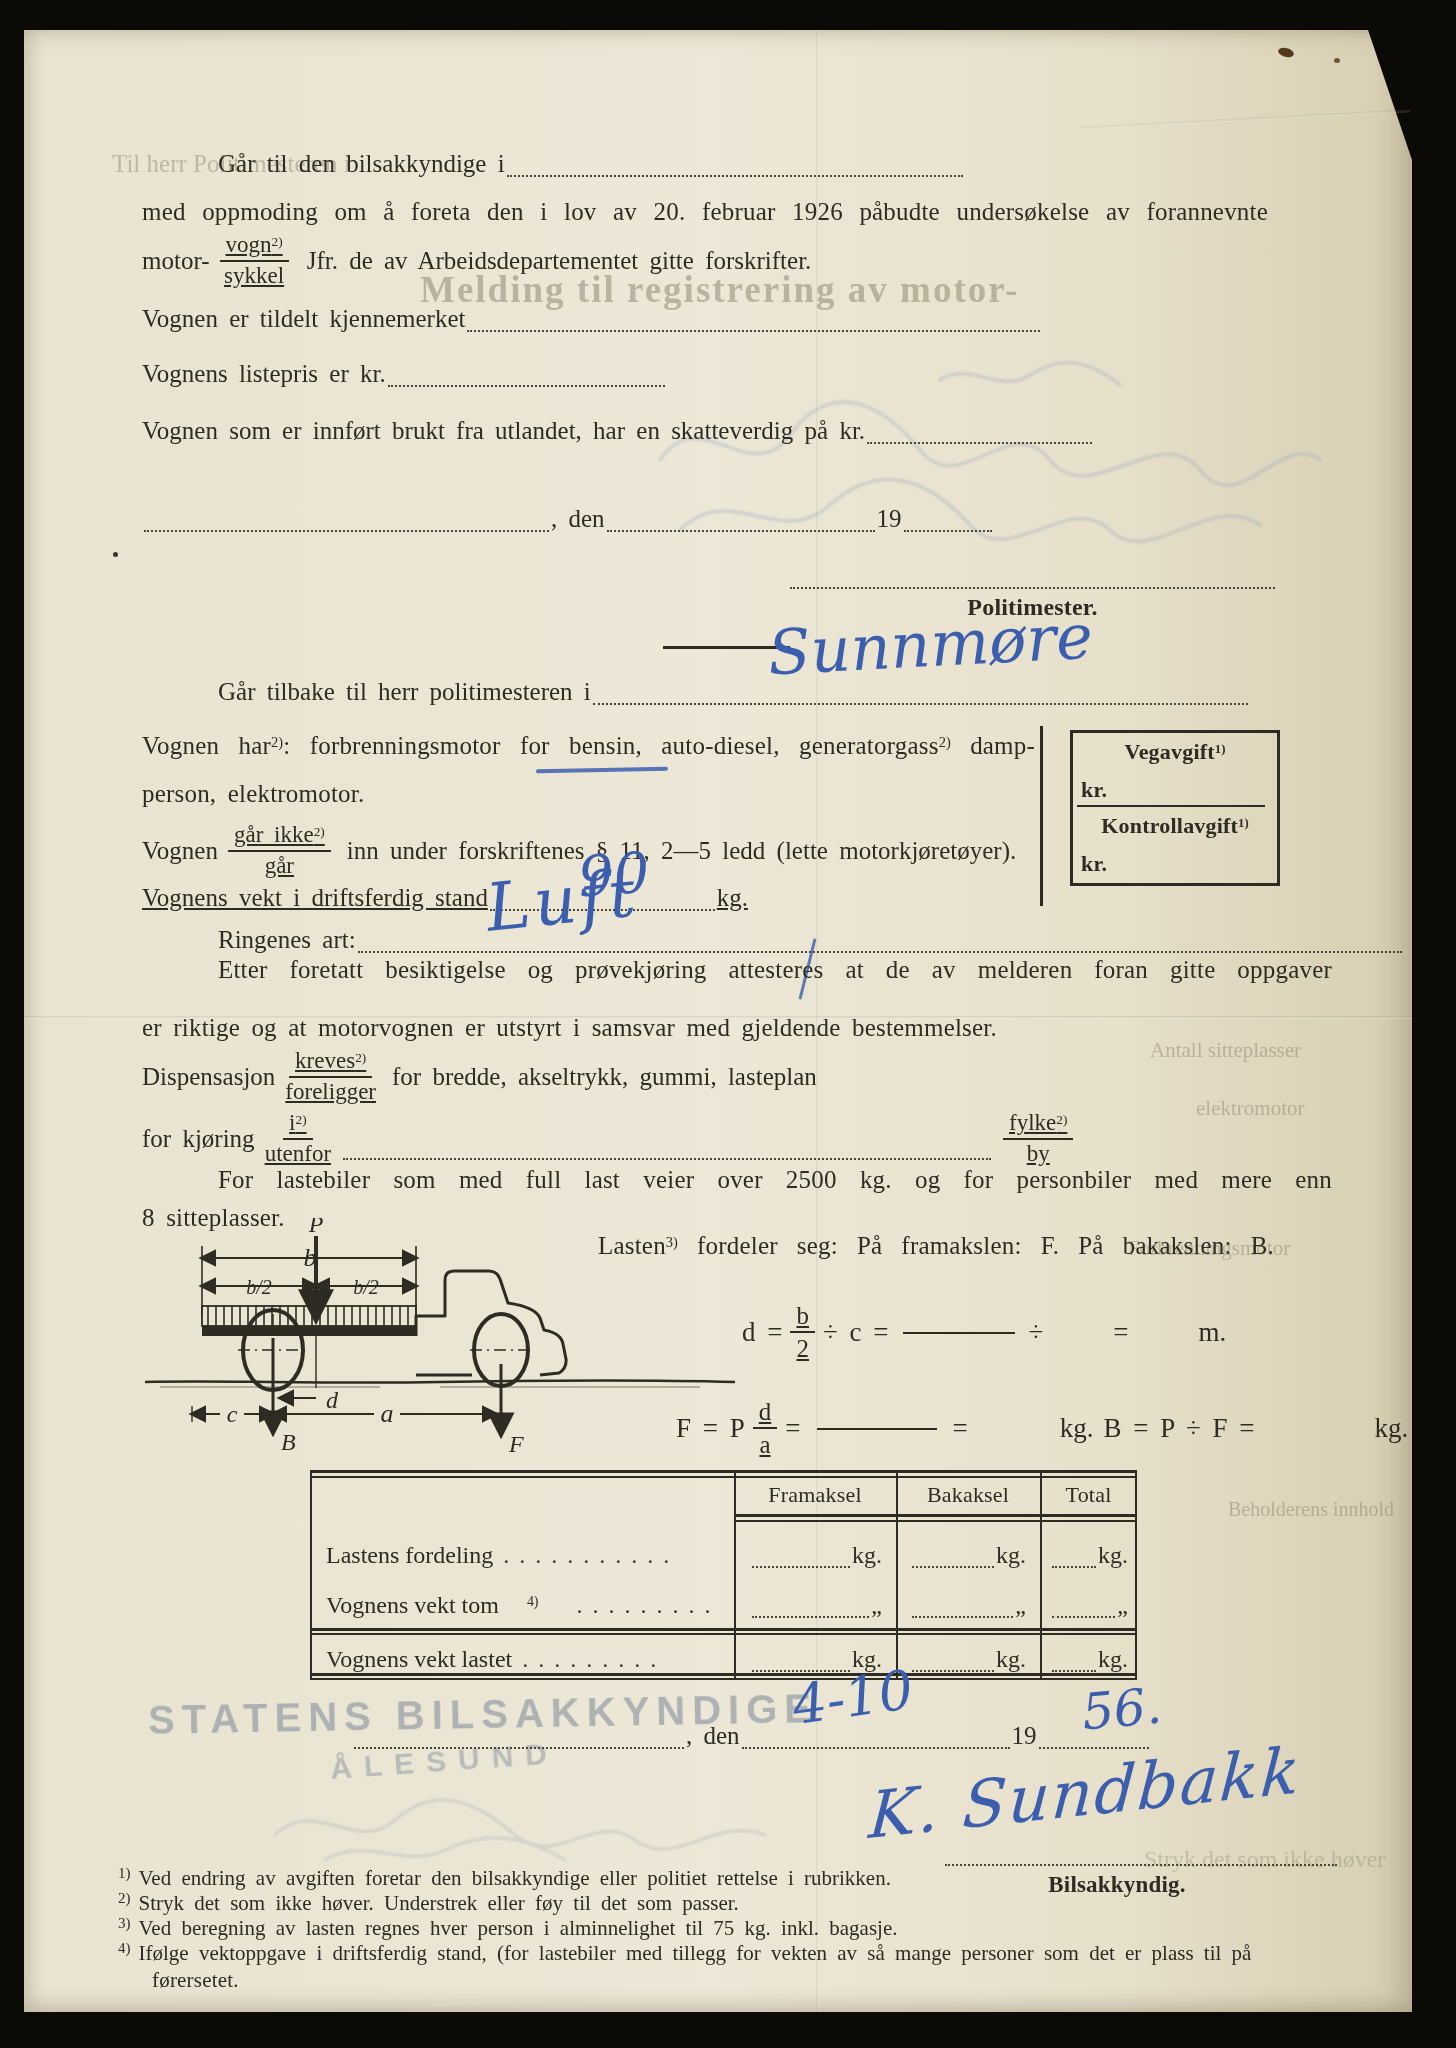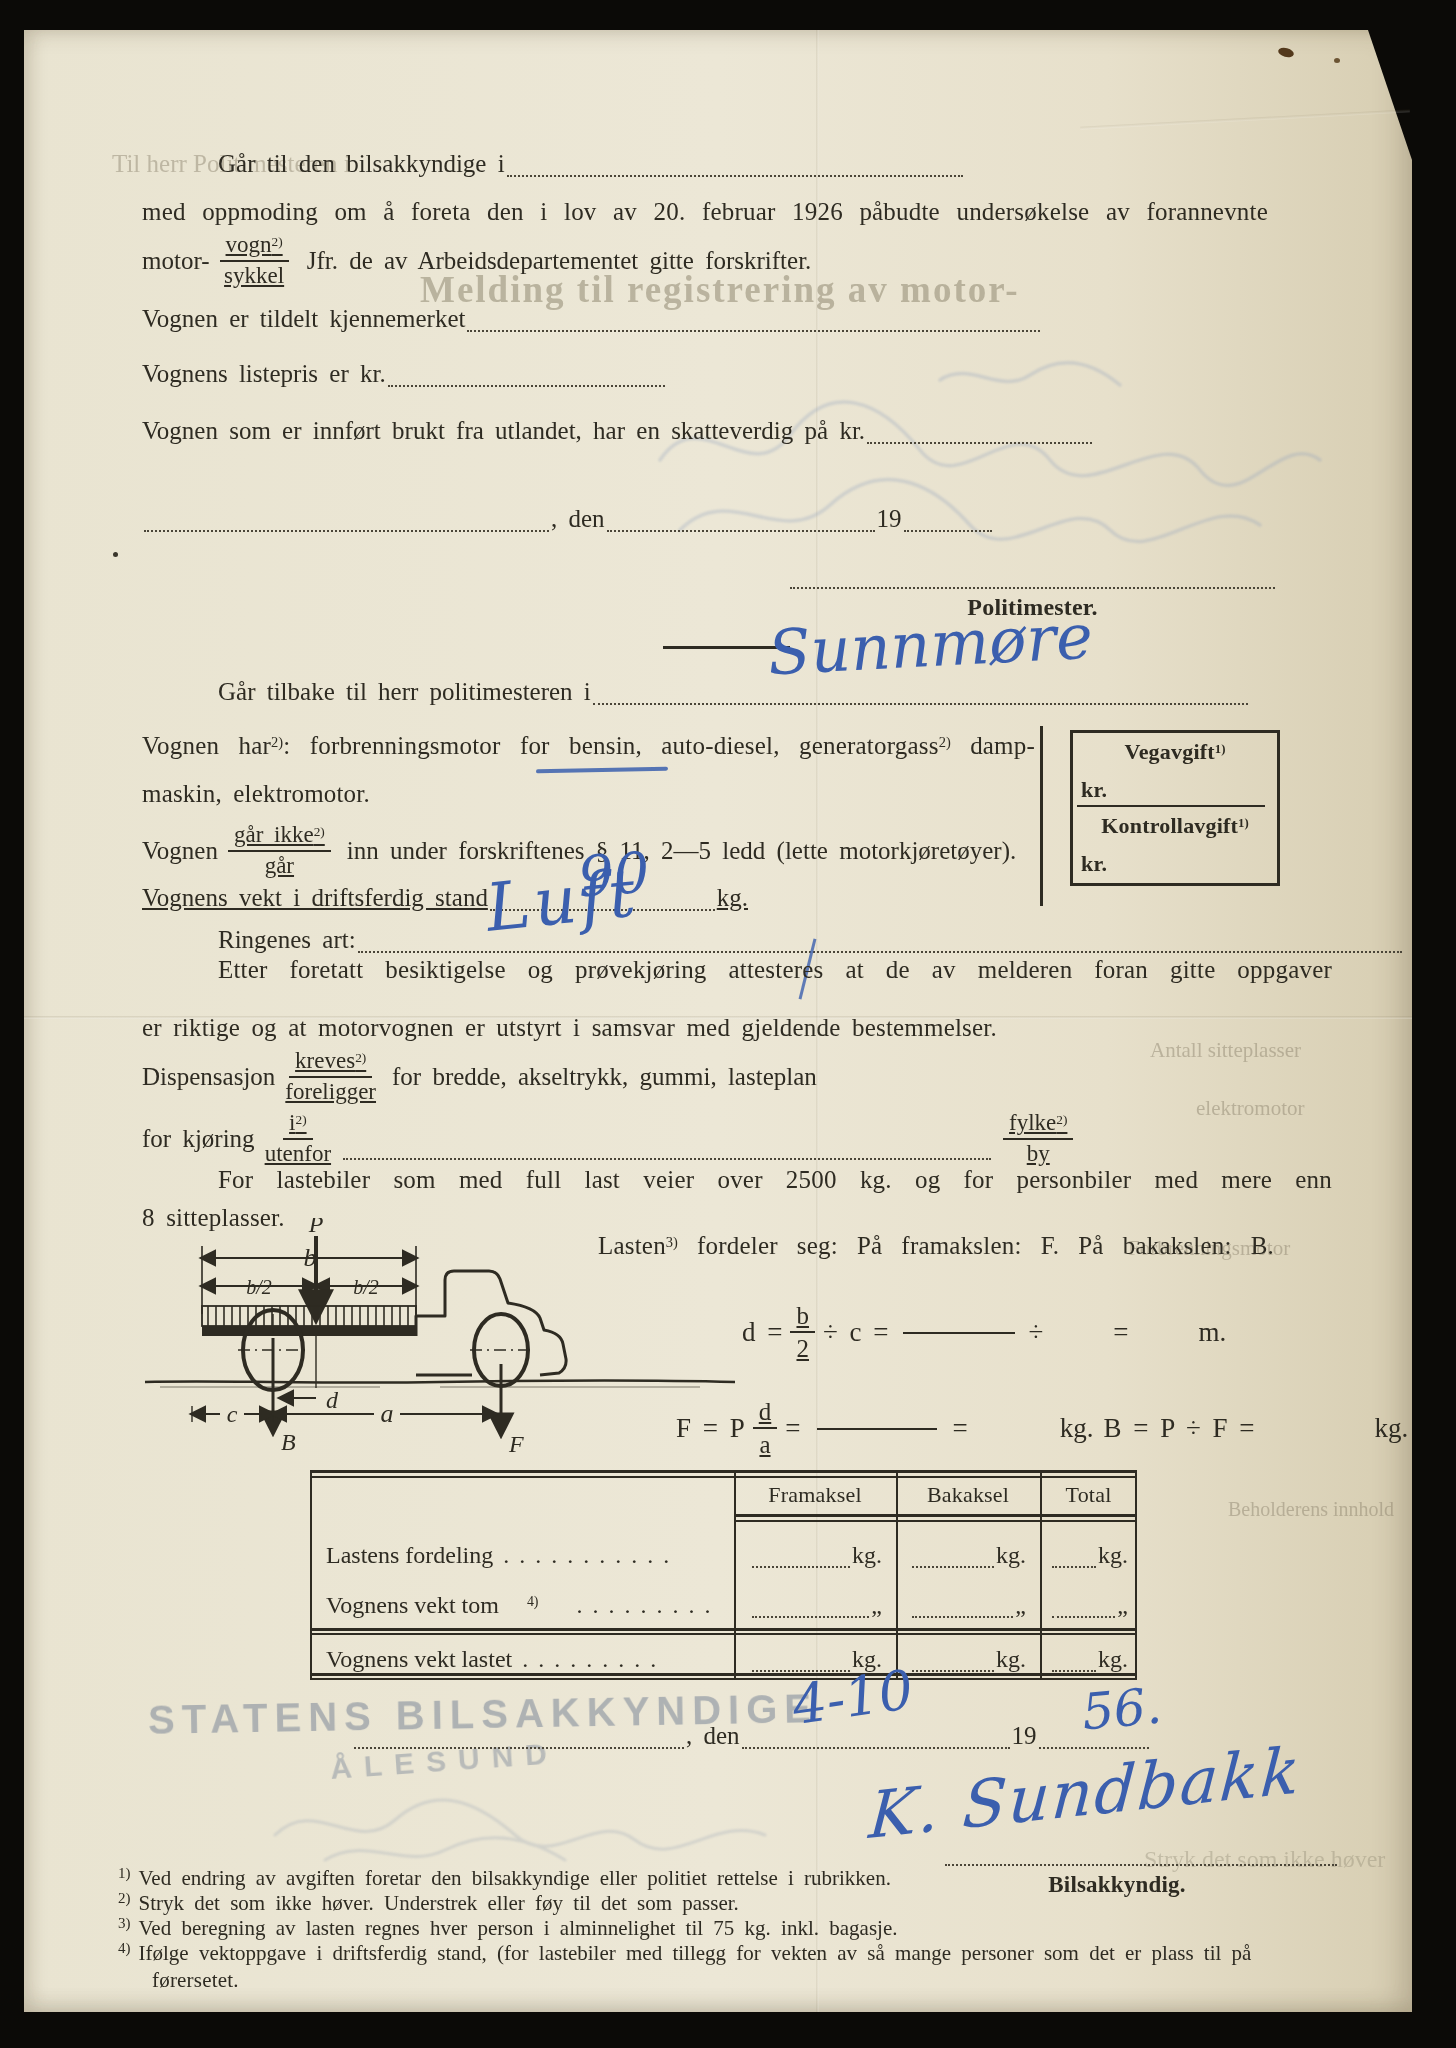--- a/index.html
+++ b/index.html
@@ -128,21 +128,21 @@
   <div class="t" style="left:0;top:80px;width:204px;text-align:center;font-size:22px;font-weight:600;">
     <span>Kontrollavgift</span><span class="sup">1)</span>
   </div>
   <div class="t" style="left:8px;top:118px;font-size:22px;font-weight:600;">kr.</div>
 </div>
 
 <div class="t just" style="left:142px;top:732px;width:893px;">
   <span>Vognen har</span><span class="sup">2)</span><span>: forbrenningsmotor for bensin, auto-diesel, generatorgass</span><span class="sup">2)</span> <span>damp-</span>
 </div>
 <div style="position:absolute;left:536px;top:768px;width:132px;height:4px;background:#3b5fae;border-radius:3px;transform:rotate(-1.2deg);opacity:.85;"></div>
-<div class="t" style="left:142px;top:780px;">maskin, elektromotor.</div>
+<div class="t" style="left:142px;top:780px;">person, elektromotor.</div>
 
 <div class="row" style="left:142px;top:818px;align-items:center;height:66px;">
   <span>Vognen</span>
   <span class="frac">
     <span class="fr-top"><span>går ikke</span><span class="sup">2)</span></span>
     <span class="fr-bot">går</span>
   </span>
   <span style="margin-left:6px;">inn under forskriftenes § 11, 2—5 ledd (lette motorkjøretøyer).</span>
 </div>
 

